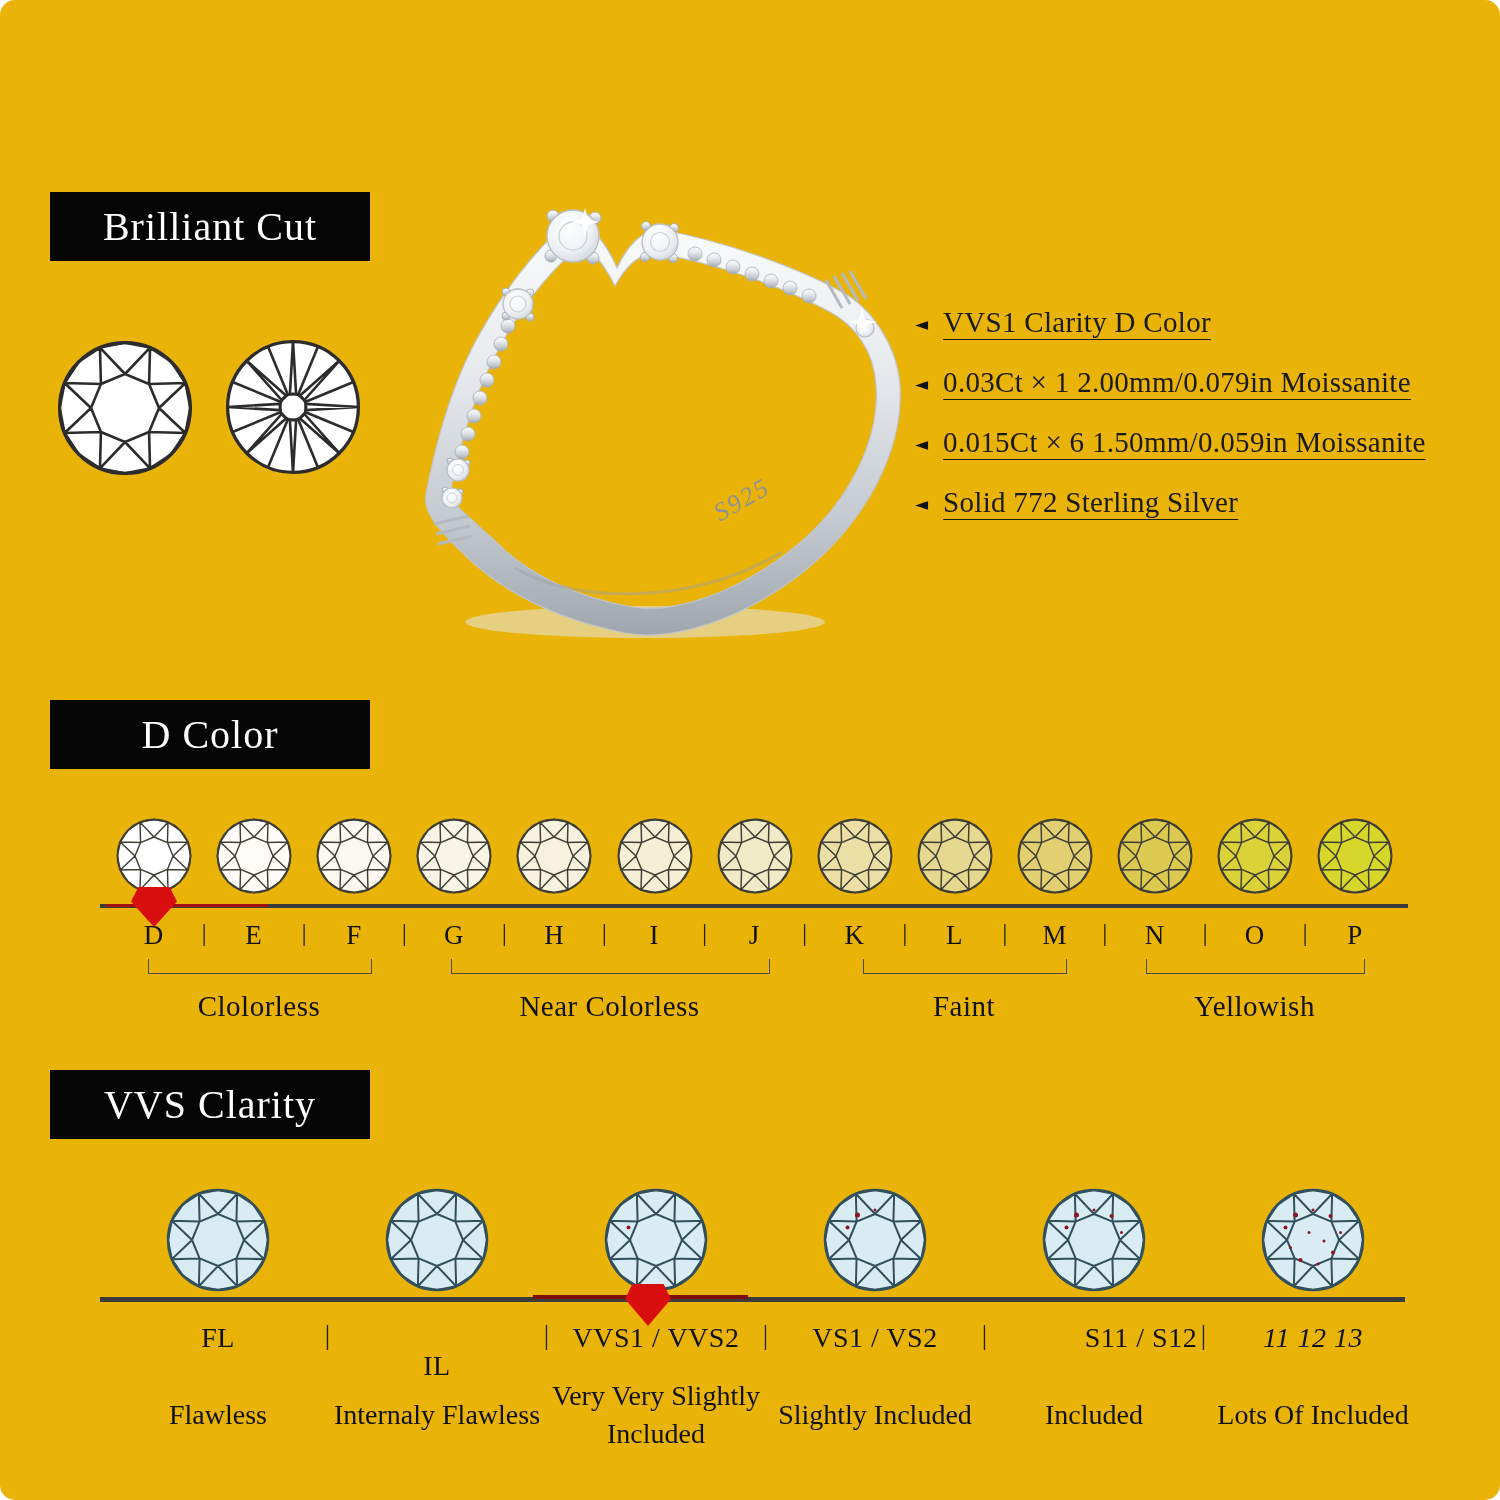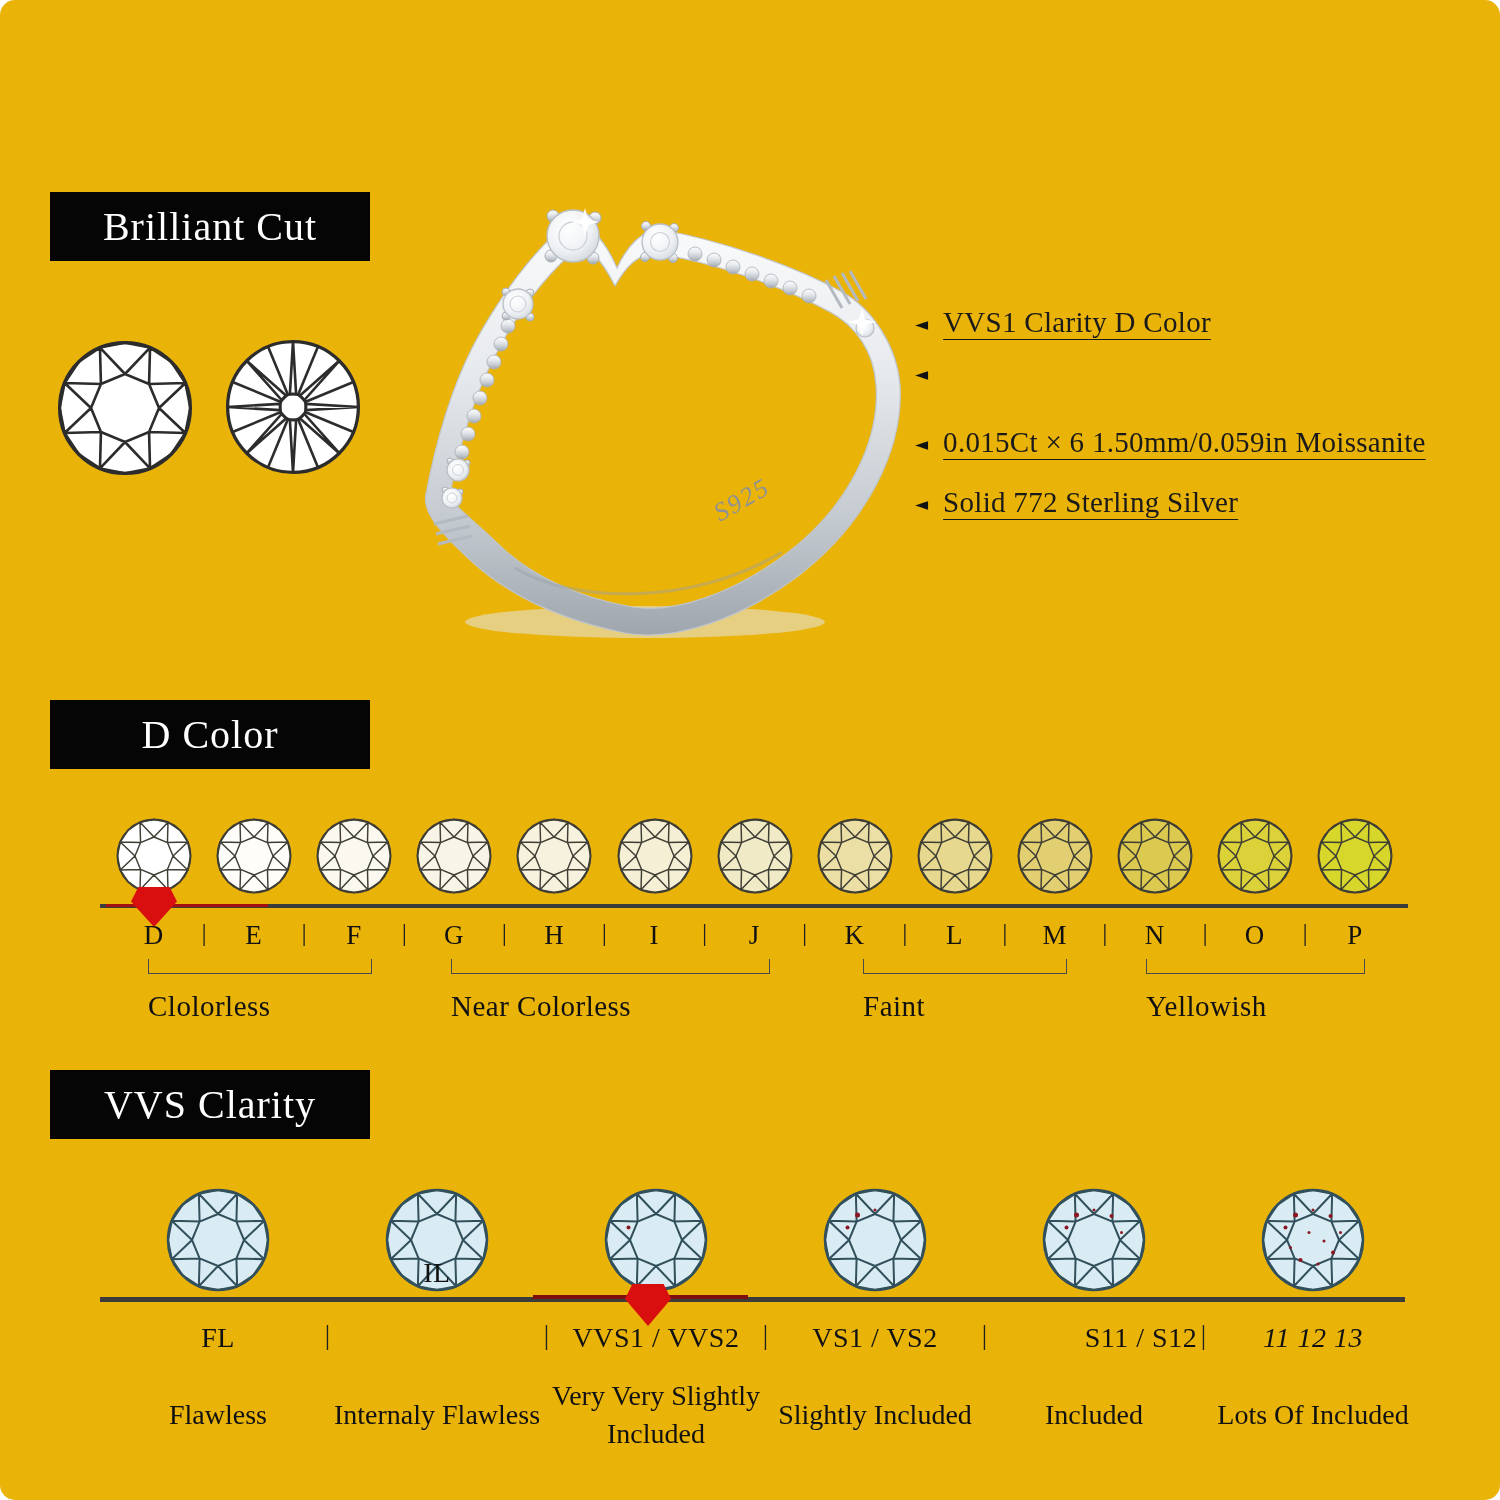--- a/index.html
+++ b/index.html
@@ -17,21 +17,21 @@
                   text-underline-offset:7px;text-decoration-thickness:1.3px;white-space:nowrap;}
   
   .scaleline{position:absolute;background:#3b3b3b;}
   .redseg{position:absolute;background:#a41111;}
   .gem-marker{position:absolute;background:#d90f0f;
               clip-path:polygon(16% 0,84% 0,100% 36%,50% 100%,0 36%);}
   
   .grade-letter{position:absolute;width:70px;text-align:center;font-size:27px;color:#111;letter-spacing:1px;}
   .grade-sep{position:absolute;width:20px;text-align:center;font-size:26px;color:#222;}
   .bracket{position:absolute;height:14px;border-left:1.5px solid #4a4a4a;border-right:1.5px solid #4a4a4a;border-bottom:1.5px solid #4a4a4a;}
-  .group-label{position:absolute;font-size:29px;letter-spacing:.5px;color:#111;}
+  .group-label{position:absolute;text-align:center;font-size:29px;letter-spacing:.5px;color:#111;}
   
   .clar-code{position:absolute;width:220px;text-align:center;font-size:28px;color:#111;letter-spacing:.5px;}
   .clar-sep{position:absolute;width:20px;text-align:center;font-size:27px;color:#222;}
   .clar-desc{position:absolute;width:232px;height:82px;display:flex;align-items:center;justify-content:center;
              text-align:center;font-size:28px;line-height:1.35;color:#111;}
   svg{display:block;}
 </style>
 </head>
 <body>
 
@@ -191,20 +191,21 @@
     <text x="310" y="342" transform="rotate(-30 310 342)" font-size="26" letter-spacing="2" fill="#8e9296" font-style="italic" font-family="Liberation Serif, serif">S925</text>
   </svg>
 
   <ul class="features">
     <li>
       <span class="tri">◄</span>
       <span class="feat">VVS1 Clarity D Color</span>
       </li>
     <li>
       <span class="tri">◄</span>
+      <span class="feat">0.03Ct × 1 2.00mm/0.079in Moissanite</span>
       </li>
     <li>
       <span class="tri">◄</span>
       <span class="feat">0.015Ct × 6 1.50mm/0.059in Moissanite</span>
       </li>
     <li>
       <span class="tri">◄</span>
       <span class="feat">Solid 772 Sterling Silver</span>
       </li>
   </ul>
@@ -342,21 +343,21 @@
       </svg>
     </div>
 
   <div class="scaleline" style="left:100px;top:1297px;width:1305px;height:5px;"></div>
   <div class="redseg" style="left:533px;top:1295px;width:215px;height:4px;background:#7e0f0f;"></div>
   <div class="gem-marker" style="left:625px;top:1284px;width:46px;height:42px;"></div>
 
   <div id="clarity-label-row">
       <span class="clar-code" style="position: absolute; left: 108px; top: 1322px;">FL</span>
       <span class="clar-sep" style="position: absolute; left: 317.5px; top: 1320px;">|</span>
-      <span class="clar-code" style="position: absolute; left: 327px; top: 1257px;">IL</span>
+      <span class="clar-code" style="position: absolute; left: 327px; top: 1350px;">IL</span>
       <span class="clar-sep" style="position: absolute; left: 536.5px; top: 1320px;">|</span>
       <span class="clar-code" style="position: absolute; left: 546px; top: 1322px;">VVS1 / VVS2</span>
       <span class="clar-sep" style="position: absolute; left: 755.5px; top: 1320px;">|</span>
       <span class="clar-code" style="position: absolute; left: 765px; top: 1322px;">VS1 / VS2</span>
       <span class="clar-sep" style="position: absolute; left: 974.5px; top: 1320px;">|</span>
       <span class="clar-code" style="position: absolute; left: 984px; top: 1322px; padding-left: 47px;">S11 / S12</span>
       <span class="clar-sep" style="position: absolute; left: 1193.5px; top: 1320px;">|</span>
       <span class="clar-code" style="position: absolute; left: 1203px; top: 1322px; font-style: italic;">11 12 13</span>
     </div>
   <div id="clarity-desc-row">

